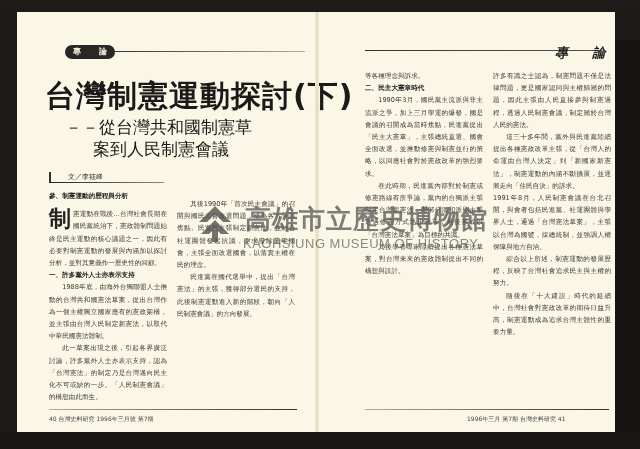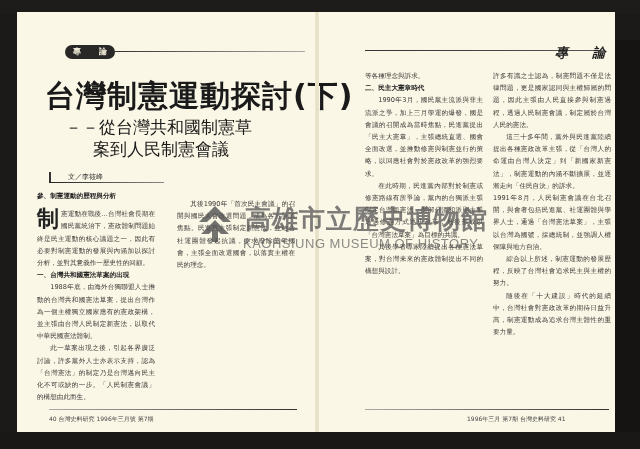--- a/index.html
+++ b/index.html
@@ -49,30 +49,31 @@
     </div>
     <div class="section-rule"></div>
 
     <div class="title">台灣制憲運動探討(下)</div>
     <div class="subtitle1">－－從台灣共和國制憲草</div>
     <div class="subtitle2">案到人民制憲會議</div>
 
     <div class="author">文／李筱峰</div>
     <div class="author-rule"></div>
 
-    <div class="col" style="left:20px; top:178px; width:118px;">
+    <div class="col" style="left:32px; top:178px; width:118px;">
       <p class="h">參、制憲運動的歷程與分析</p>
       <p style="margin-top:6px;"><span class="dropcap">制</span><span>憲運動在戰後…台灣社會長期在國民黨統治下，憲政體制問題始終是民主運動的核心議題之一，因此有必要對制憲運動的發展與內涵加以探討分析，並對其意義作一歷史性的回顧。</span></p>
-      <p class="h">一、台灣共和國憲法草案的出現</p>
+      <p class="h">一、許多黨外人士亦表示支持</p>
       <p class="indent">1988年底，由海外台獨聯盟人士推動的台灣共和國憲法草案，提出台灣作為一個主權獨立國家應有的憲政架構，並主張由台灣人民制定新憲法，以取代中華民國憲法體制。</p>
       <p class="indent">此一草案出現之後，引起各界廣泛討論，許多黨外人士亦表示支持，認為「台灣憲法」的制定乃是台灣邁向民主化不可或缺的一步。「人民制憲會議」的構想由此而生。</p>
     </div>
 
     <div class="col" style="left:160px; top:186px; width:118px; height:210px; overflow:hidden;">
       <p class="indent">其後1990年「首次民主會議」的召開與國民大會改選問題，成為各方爭議焦點。民進黨主張制定新憲法，並結合社運團體發起抗議，要求廢除萬年國會，主張全面改選國會，以落實主權在民的理念。</p>
+      <p class="indent">民進黨在國代選舉中，提出「台灣憲法」的主張，獲得部分選民的支持，此後制憲運動進入新的階段，朝向「人民制憲會議」的方向發展。</p>
     </div>
 
     <div class="footer-rule" style="left:32px; top:397px; width:248px;"></div>
     <div class="footer" style="left:32px; top:403px;">40  台灣史料研究  1996年三月號  第7期</div>
   </div>
 
   <div class="gutter"></div>
 
   <div class="page right">
     <div class="col" style="left:48px; top:58px; width:118px; height:334px; overflow:hidden;">

